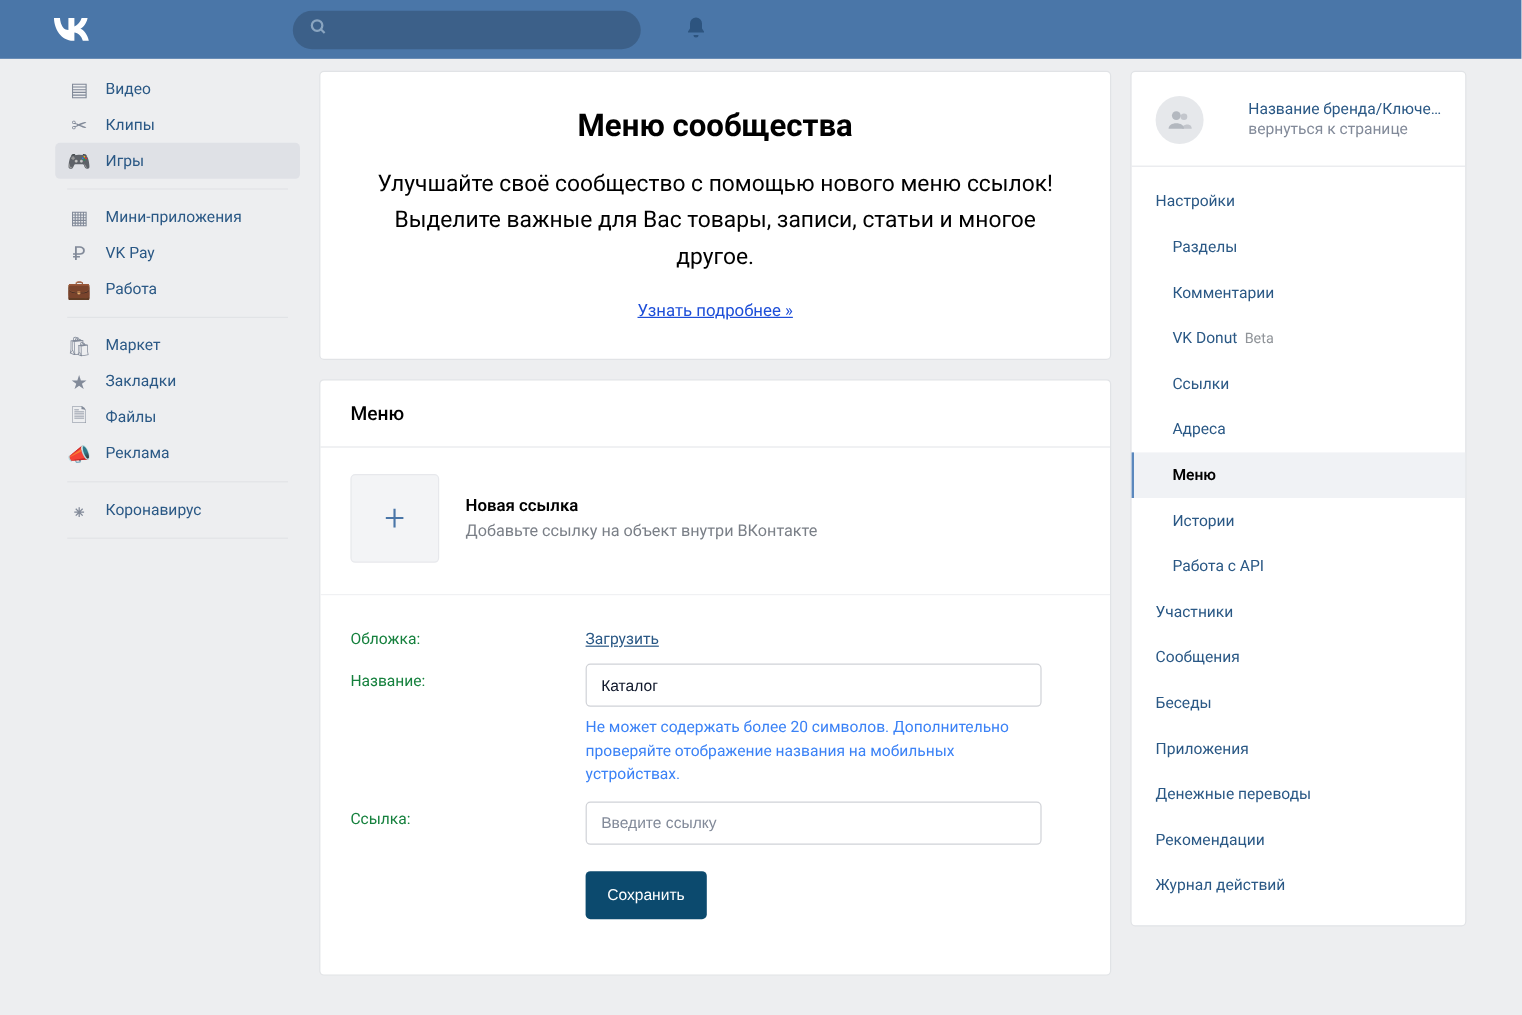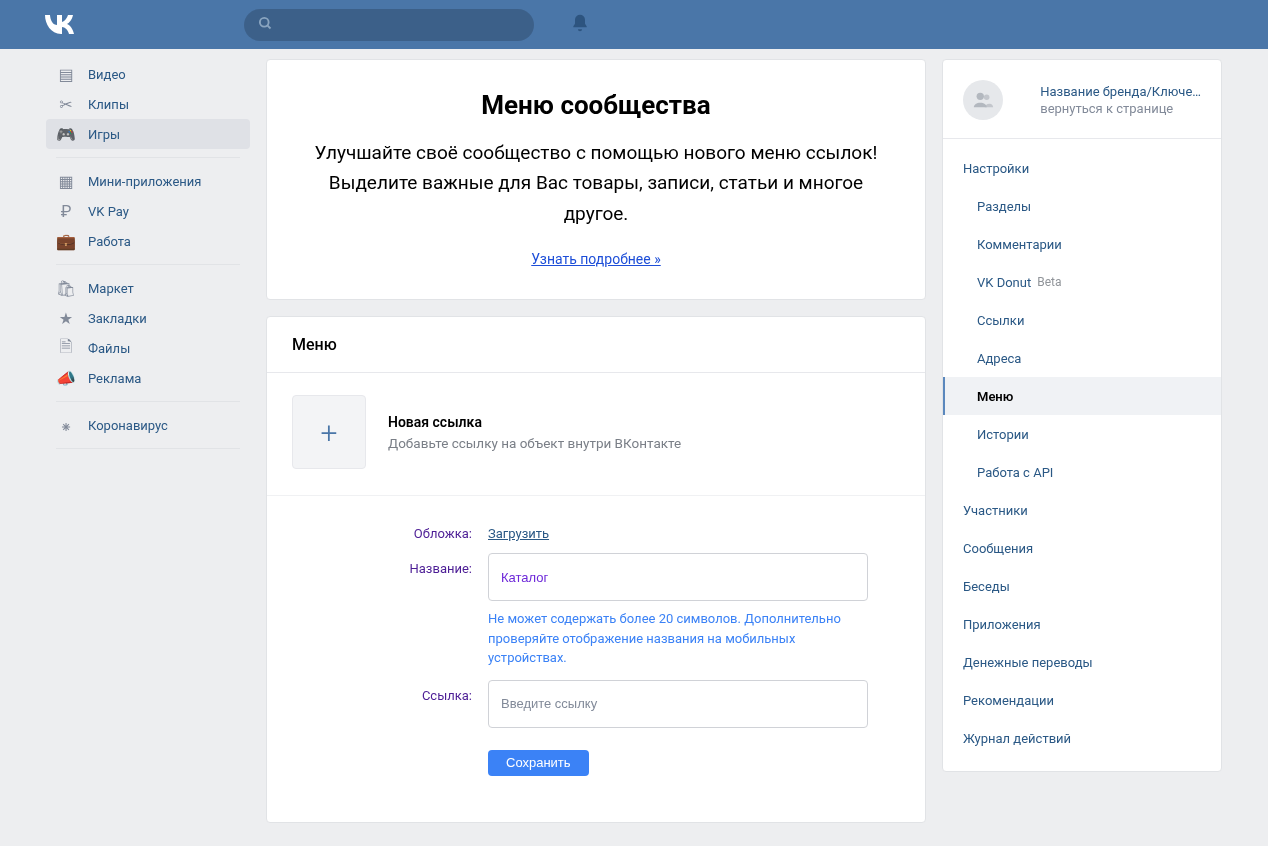--- a/index.html
+++ b/index.html
@@ -107,46 +107,45 @@
     border-radius:4px;
     display:flex; align-items:center; justify-content:center;
     color:#4a76a8; font-size:30px; font-weight:300;
   }
   .new-link-title { font-size:14px; font-weight:600; margin-bottom:5px;}
   .new-link-sub { font-size:13.5px; color:#7a7f87; }
   .form-area { padding: 22px 25px 34px; }
   .form-row { display:flex; margin-bottom:12px; align-items:flex-start;}
   .form-label {
     width: 196px;
-    text-align: right;
     padding-right: 16px;
-    color:#4c1d95;
+    color:#15803d;
     font-size:13px;
     padding-top:8px;
   }
   .form-control { flex:1; max-width: 380px;}
   .upload-link { color:#2a5885; font-size:13px; display:inline-block; padding-top:8px;}
   .text-input {
     width:100%;
-    height:48px;
+    height:36px;
     border:1px solid #d0d2d7;
     border-radius:4px;
     padding:12px 12px;
     font-size:13px;
-    color:#6d28d9;
+    color:#0f172a;
   }
   .text-input::placeholder { color:#828a99; }
   .help-text { font-size:13px; color:#3b82f6; margin-top:8px; line-height:1.5;}
   .save-btn {
     margin-top:10px;
-    background:#3b82f6;
+    background:#0c4a6e;
     color:#fff;
     border:none;
     border-radius:4px;
-    height:26px;
+    height:40px;
     padding:0 18px;
     font-size:13px;
     cursor:pointer;
   }
   
   .right {
     width: 280px;
     flex-shrink:0;
     margin-top:10px;
   }

